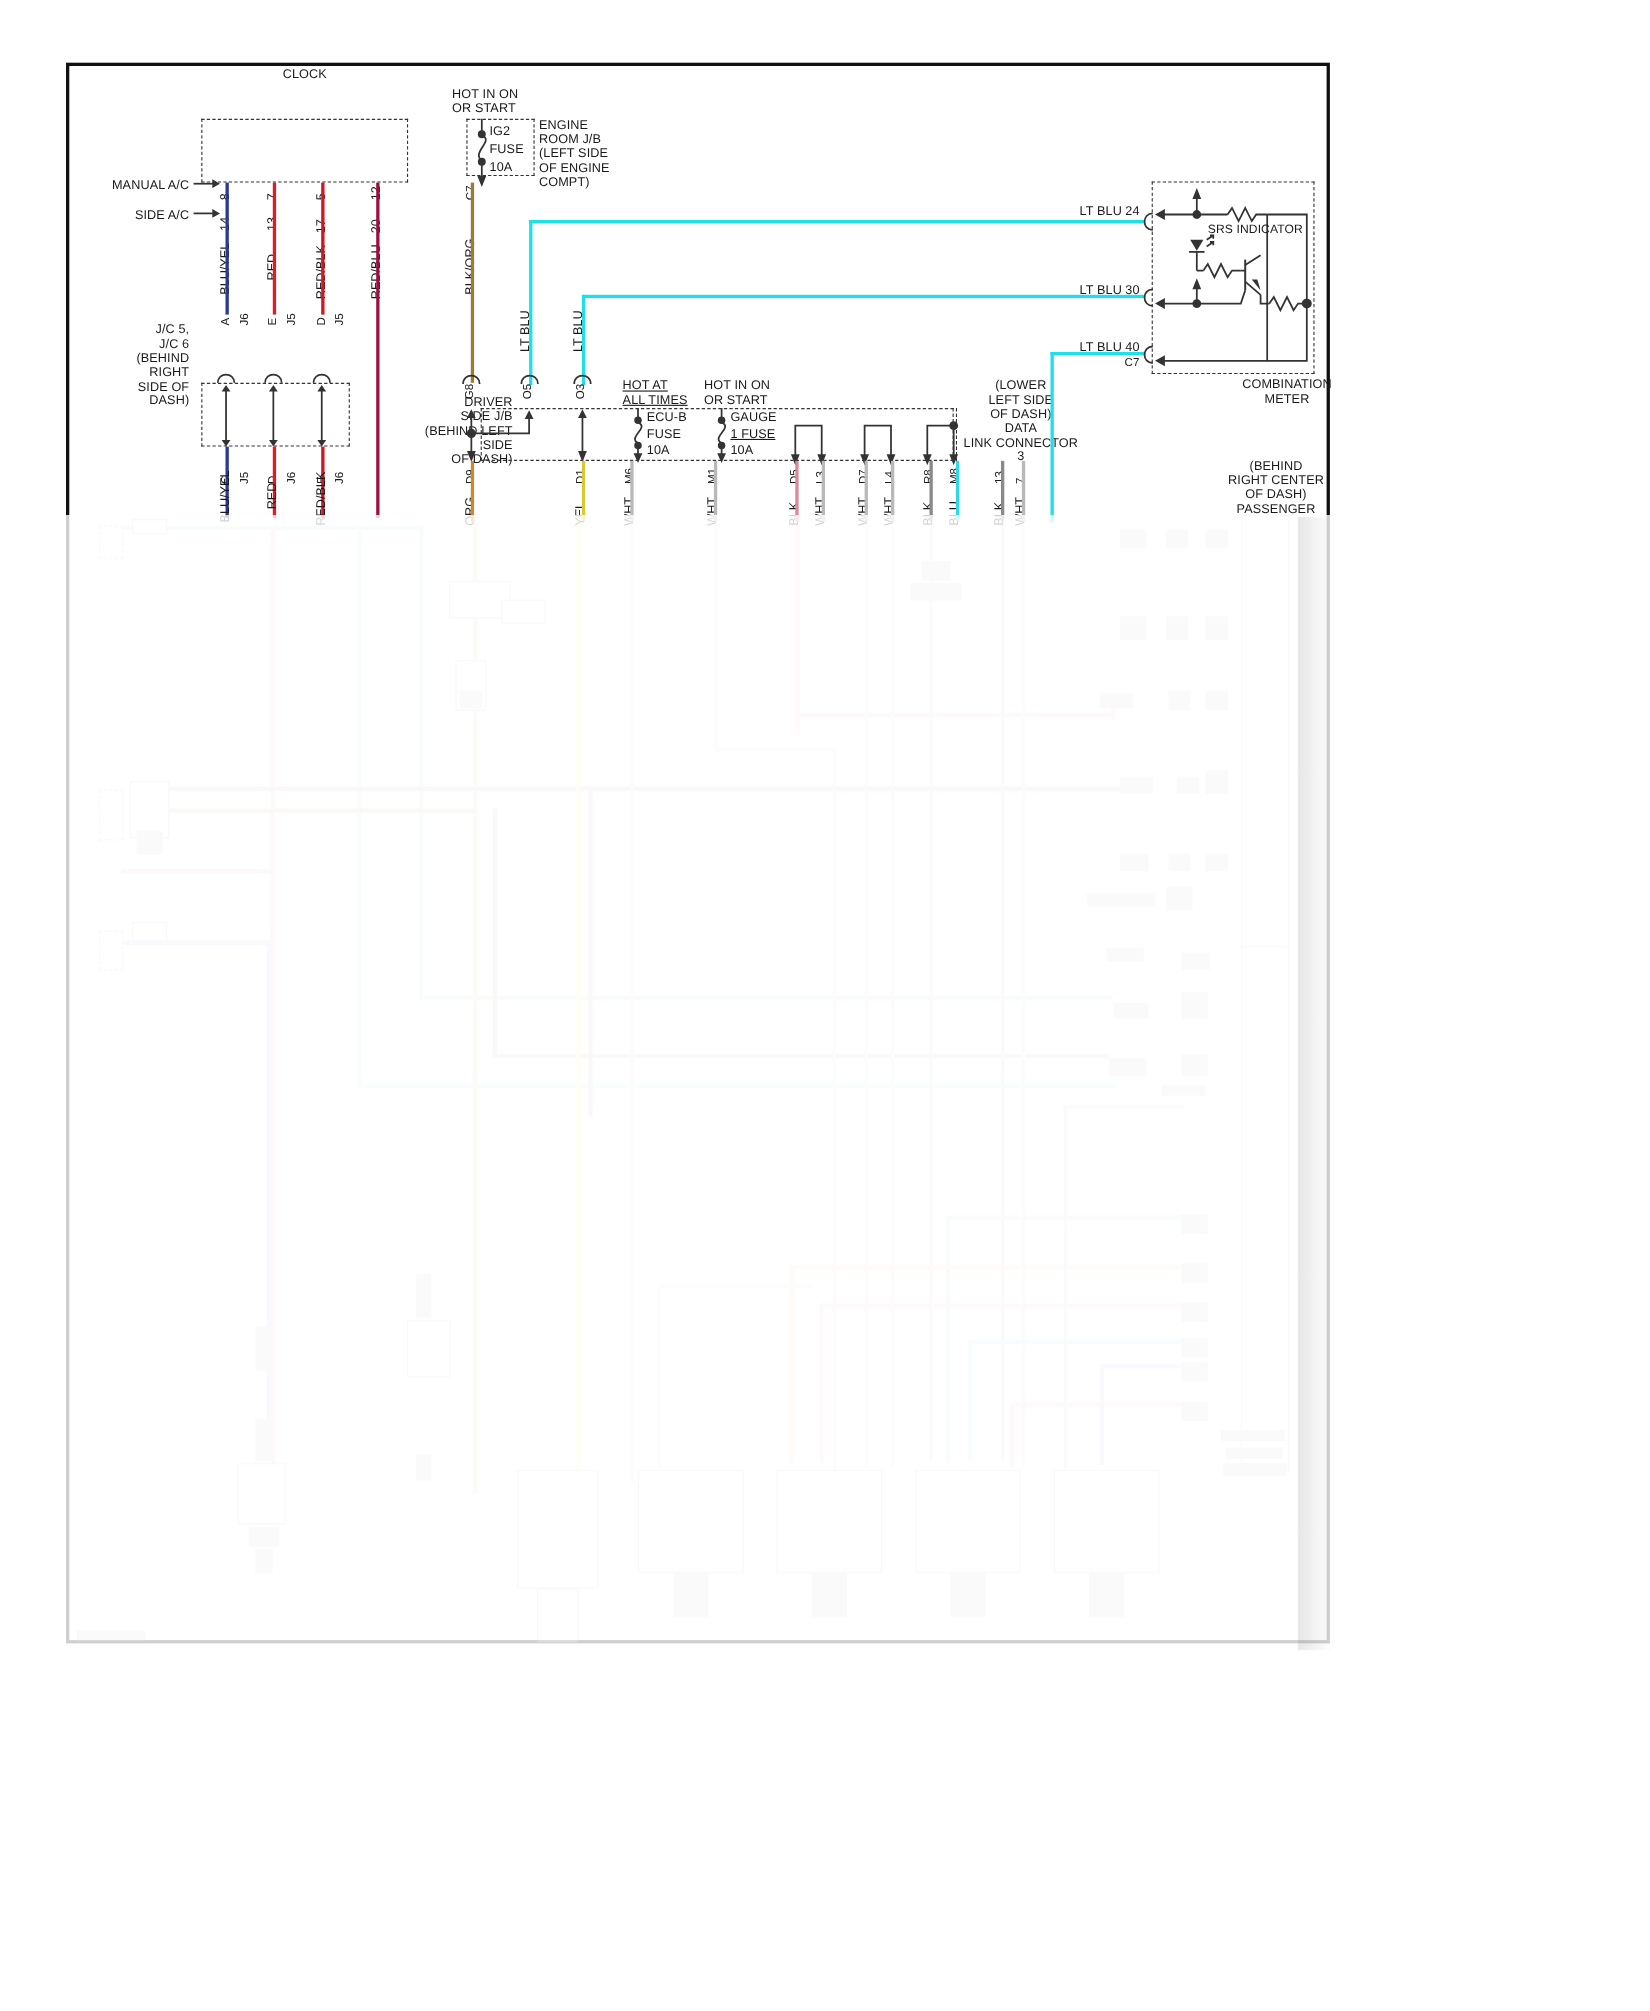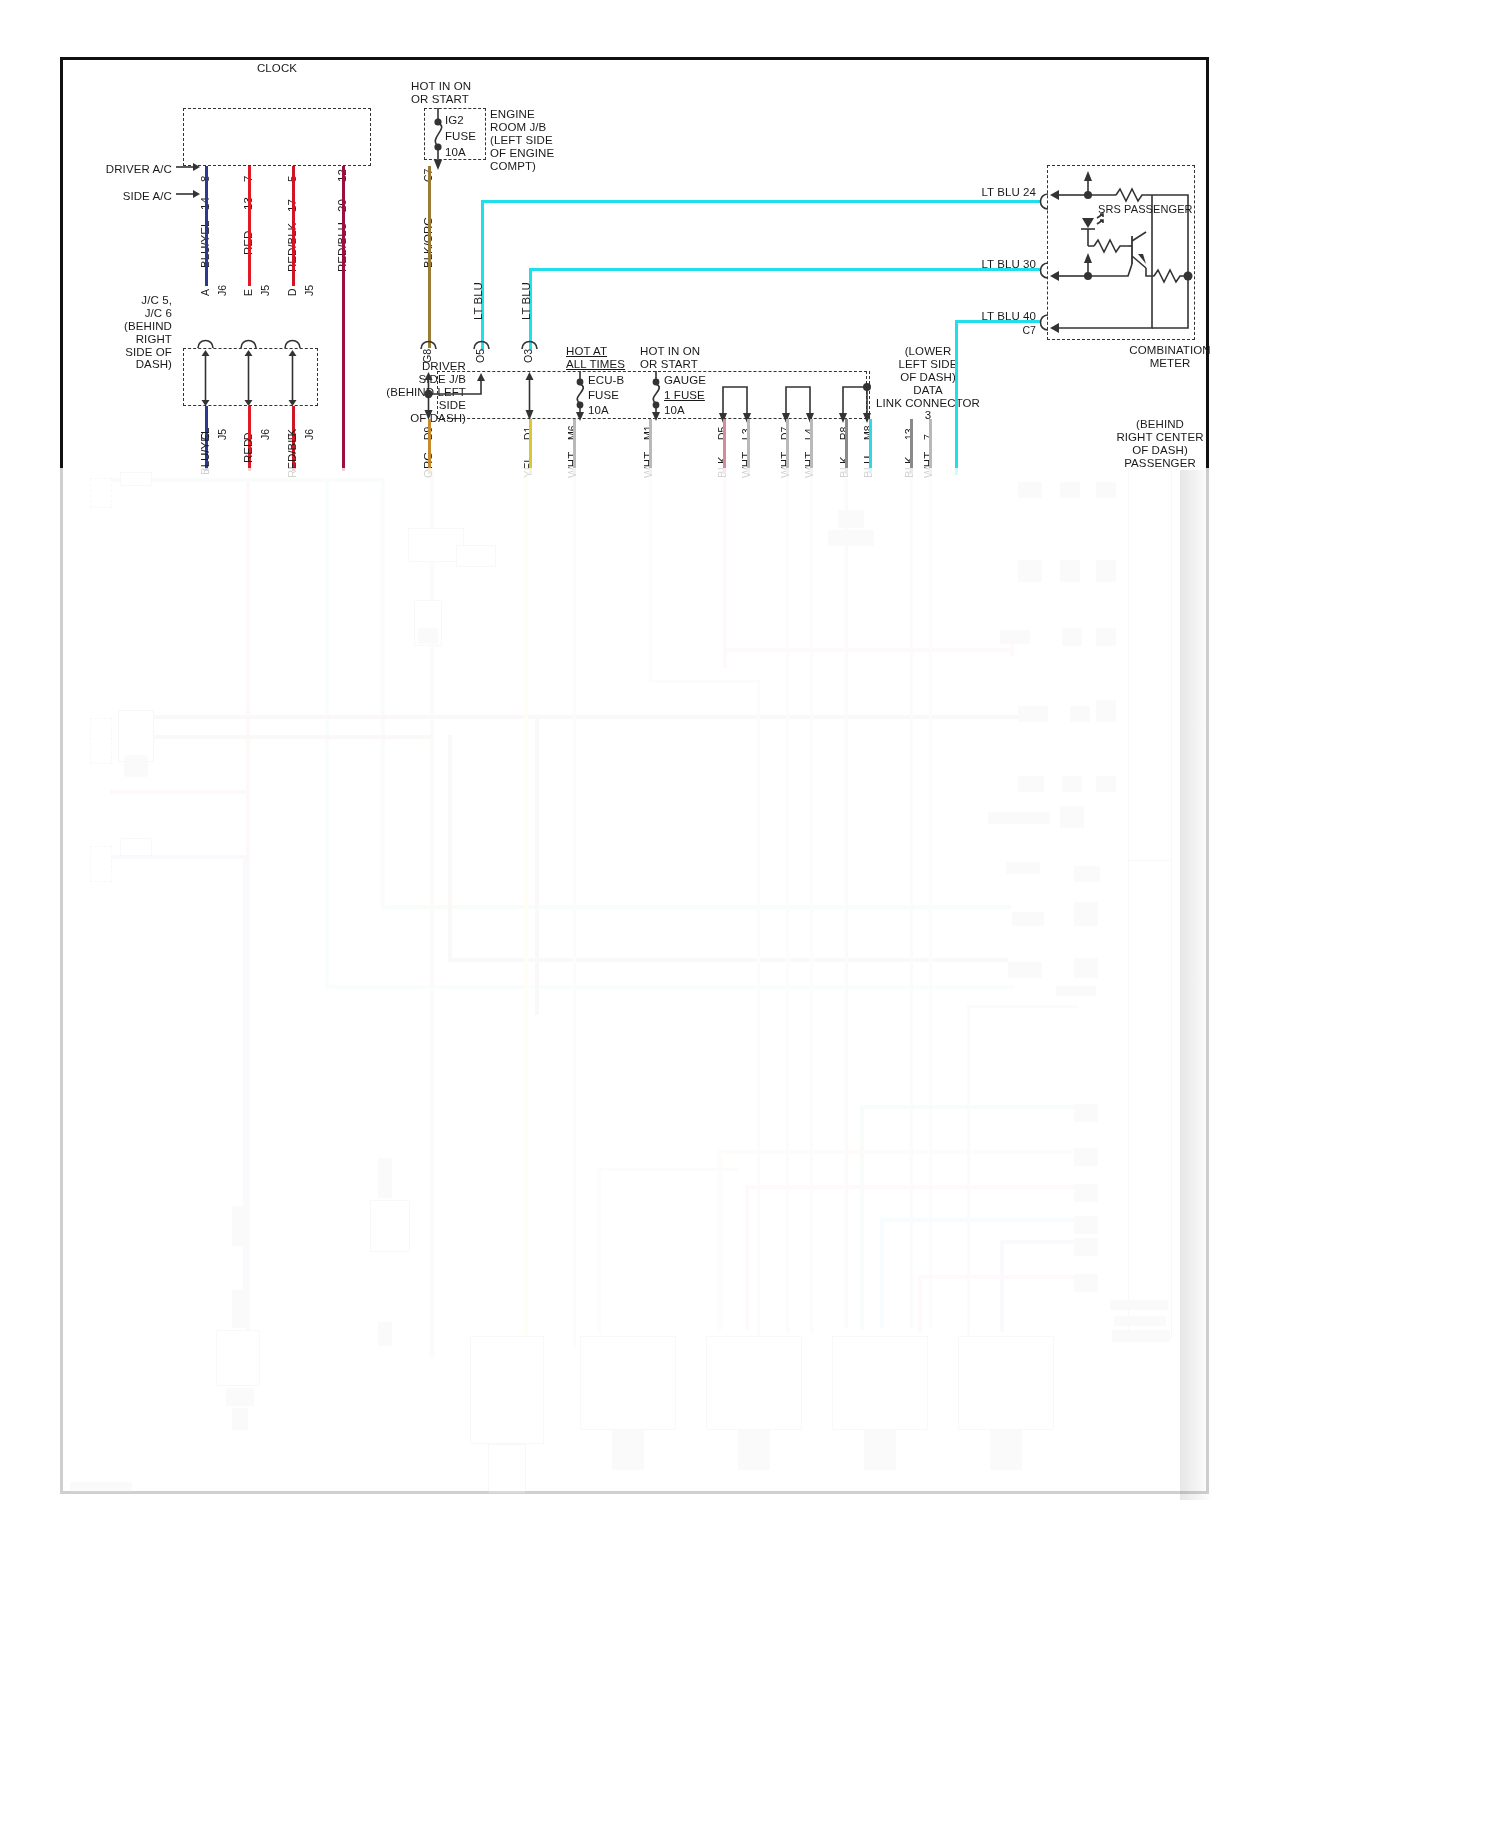--- a/index.html
+++ b/index.html
@@ -48,21 +48,21 @@
 </head>
 <body>
 
 <div id="sheet">
 
   <div class="page-frame"></div>
 
   <div class="lbl c" style="left:232px;top:62px;width:90px;">CLOCK</div>
   <div class="dbox" style="left:183px;top:108px;width:188px;height:58px;"></div>
 
-  <div class="lbl r" style="left:80px;top:163px;width:92px;">DRIVER A/C</div>
+  <div class="lbl r" style="left:80px;top:163px;width:92px;">MANUAL A/C</div>
   <svg style="left:176px;top:160px;width:26px;height:14px;">
     <path class="st" d="M0,7 L18,7"></path>
       <path class="stf" d="M17,3 L24,7 L17,11 Z"></path>
   </svg>
 
   <div class="lbl r" style="left:80px;top:190px;width:92px;">SIDE A/C</div>
   <svg style="left:176px;top:187px;width:26px;height:14px;">
     <path class="st" d="M0,7 L18,7"></path>
       <path class="stf" d="M17,3 L24,7 L17,11 Z"></path>
   </svg>
@@ -369,21 +369,21 @@
     <circle class="stf" cx="138" cy="108" r="4.5"></circle>
     <path class="st" d="M138,108 L138,27 L102,27"></path>
 
     <circle class="stf" cx="38" cy="108" r="4"></circle>
     <path class="st" d="M38,108 L38,90"></path>
     <path class="stf" d="M34,95 L38,85 L42,95 Z"></path>
     <path class="st" d="M38,108 L78,108 L82,96"></path>
 
     <path class="st" d="M138,108 L138,160 L102,160"></path>
   </svg>
-  <div class="lbl" style="left:1098px;top:203px;font-size:11px;">SRS PASSENGER</div>
+  <div class="lbl" style="left:1098px;top:203px;font-size:11px;">SRS INDICATOR</div>
 
   <div class="lbl c" style="left:1105px;top:418px;width:110px;white-space:pre-line;">(BEHIND
 RIGHT CENTER
 OF DASH)
 PASSENGER</div>
 
   <div class="faded">
 
     <div class="wh" style="left:110px;top:478px;width:275px;height:4px;background:#7ad47a;"></div>
     <div class="wv" style="left:381px;top:478px;width:4px;height:430px;background:#7ad47a;"></div>

